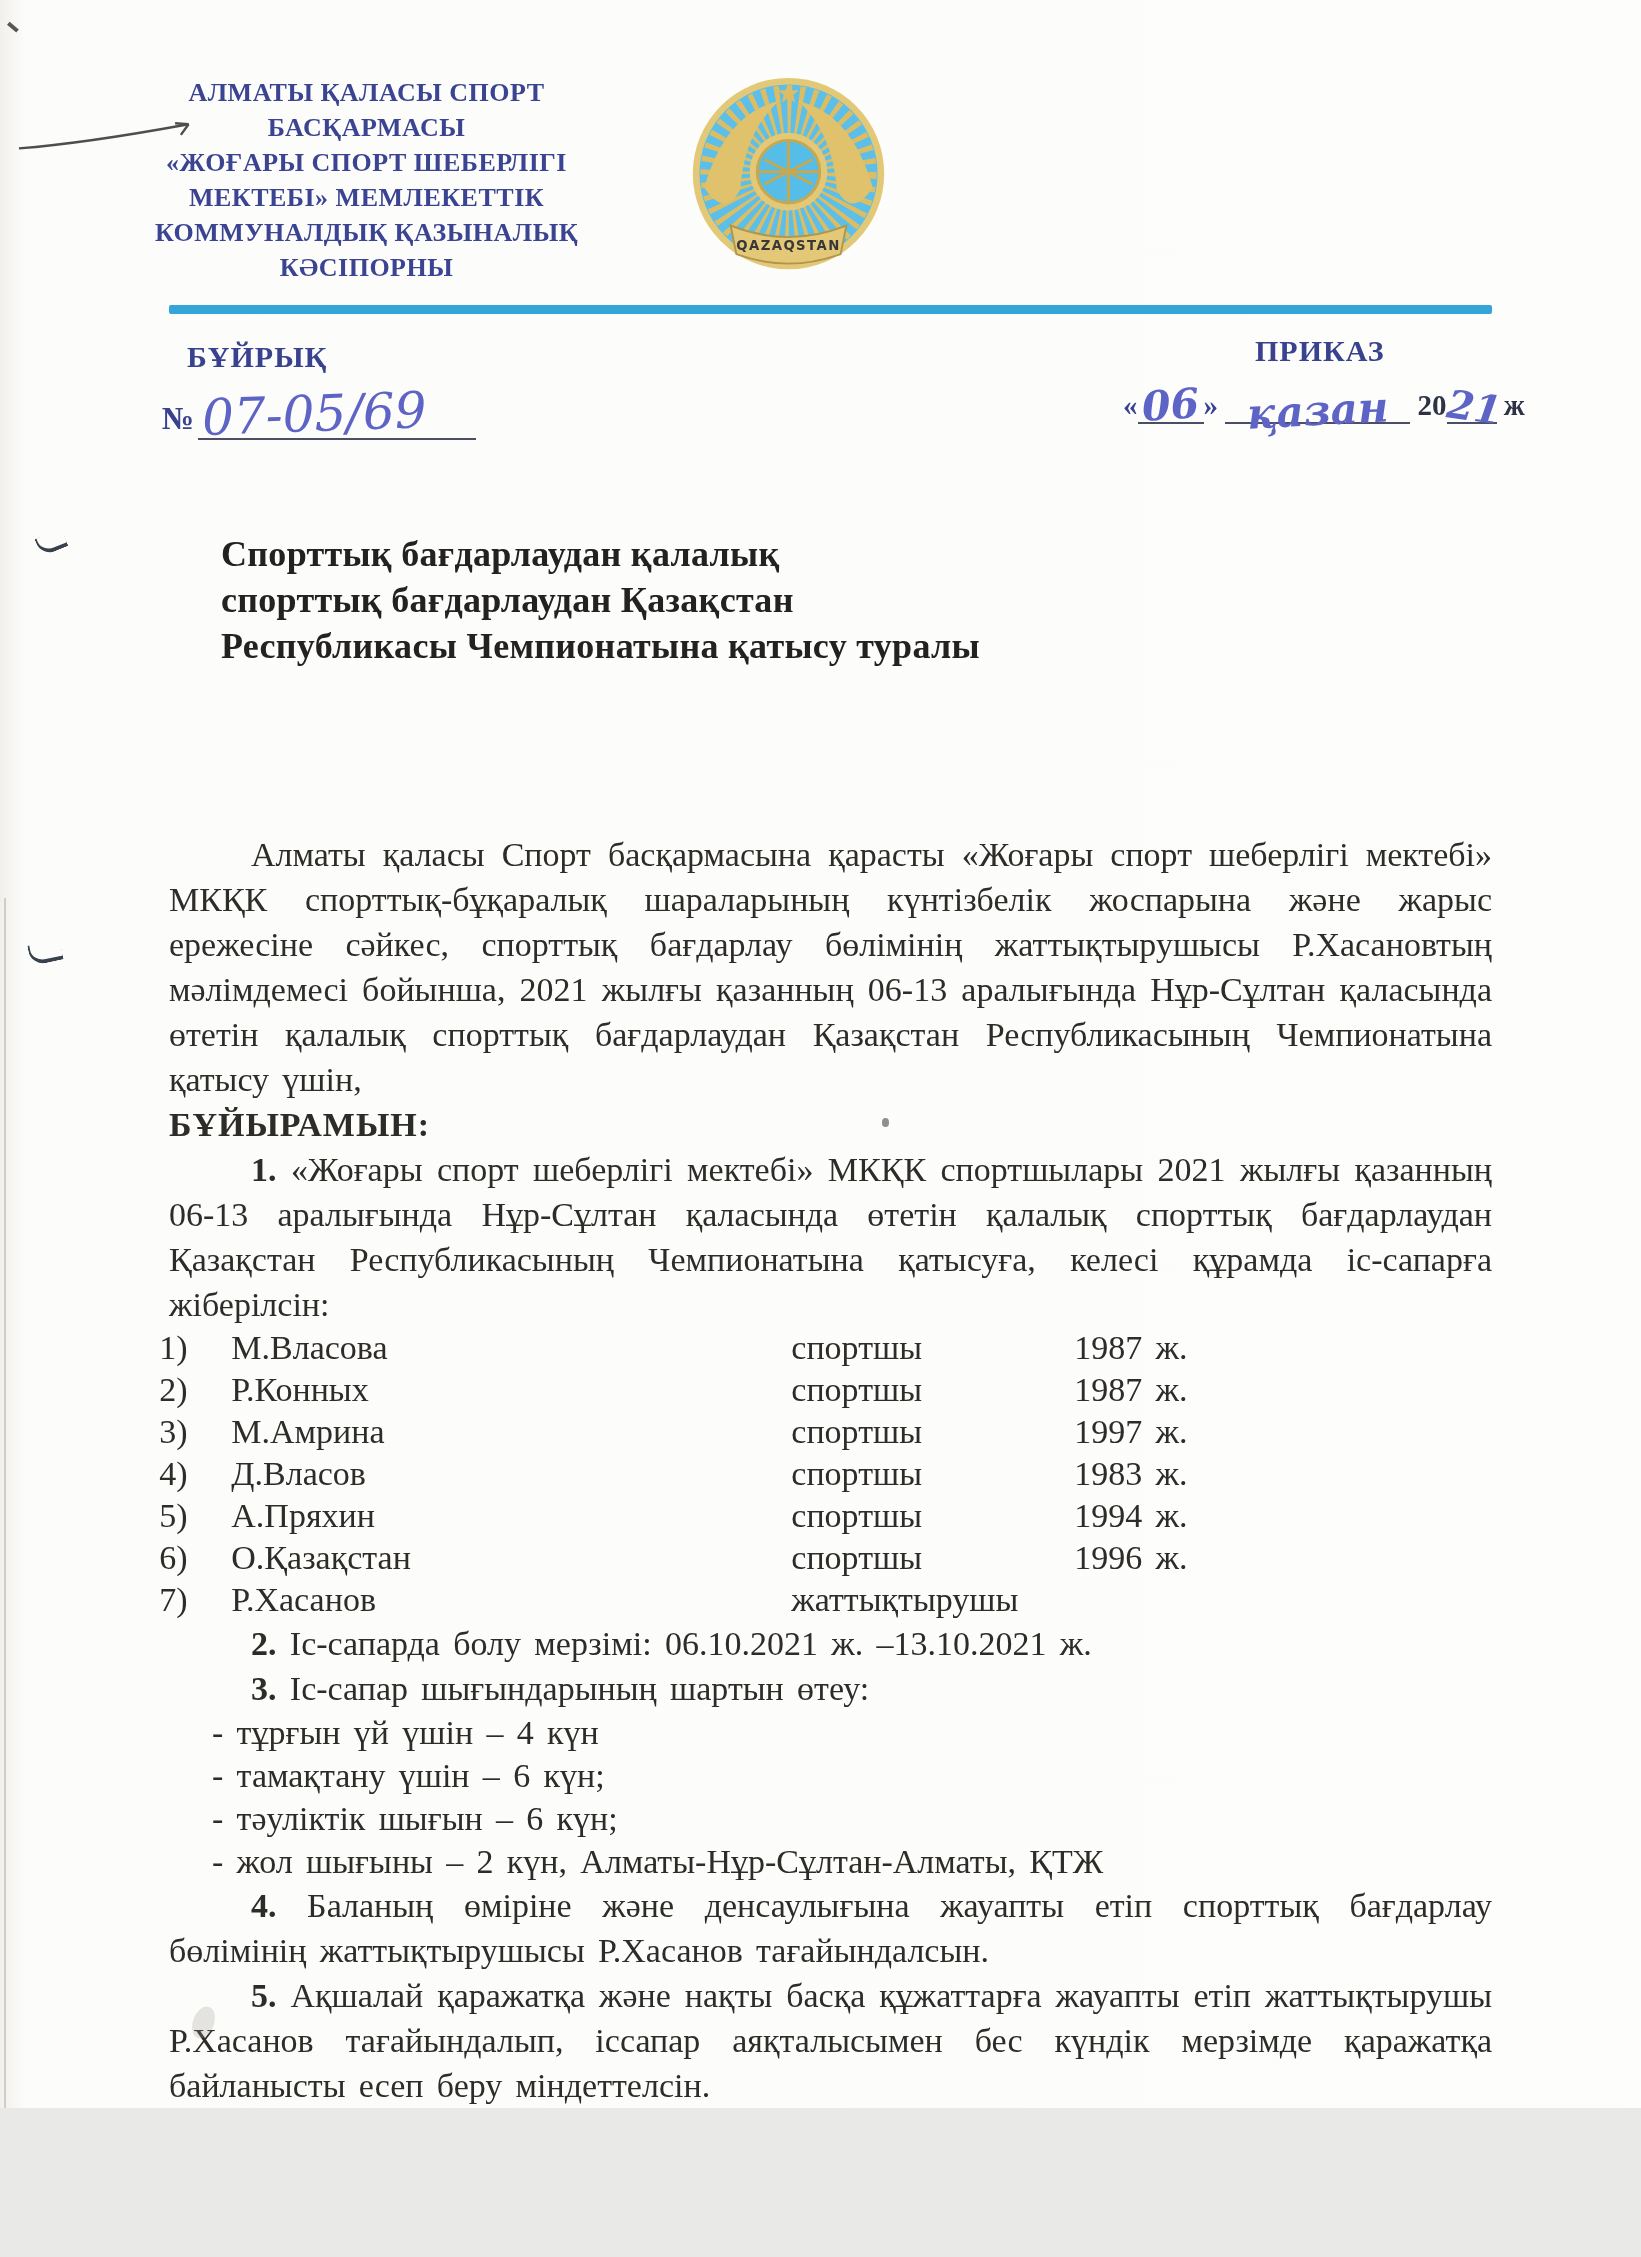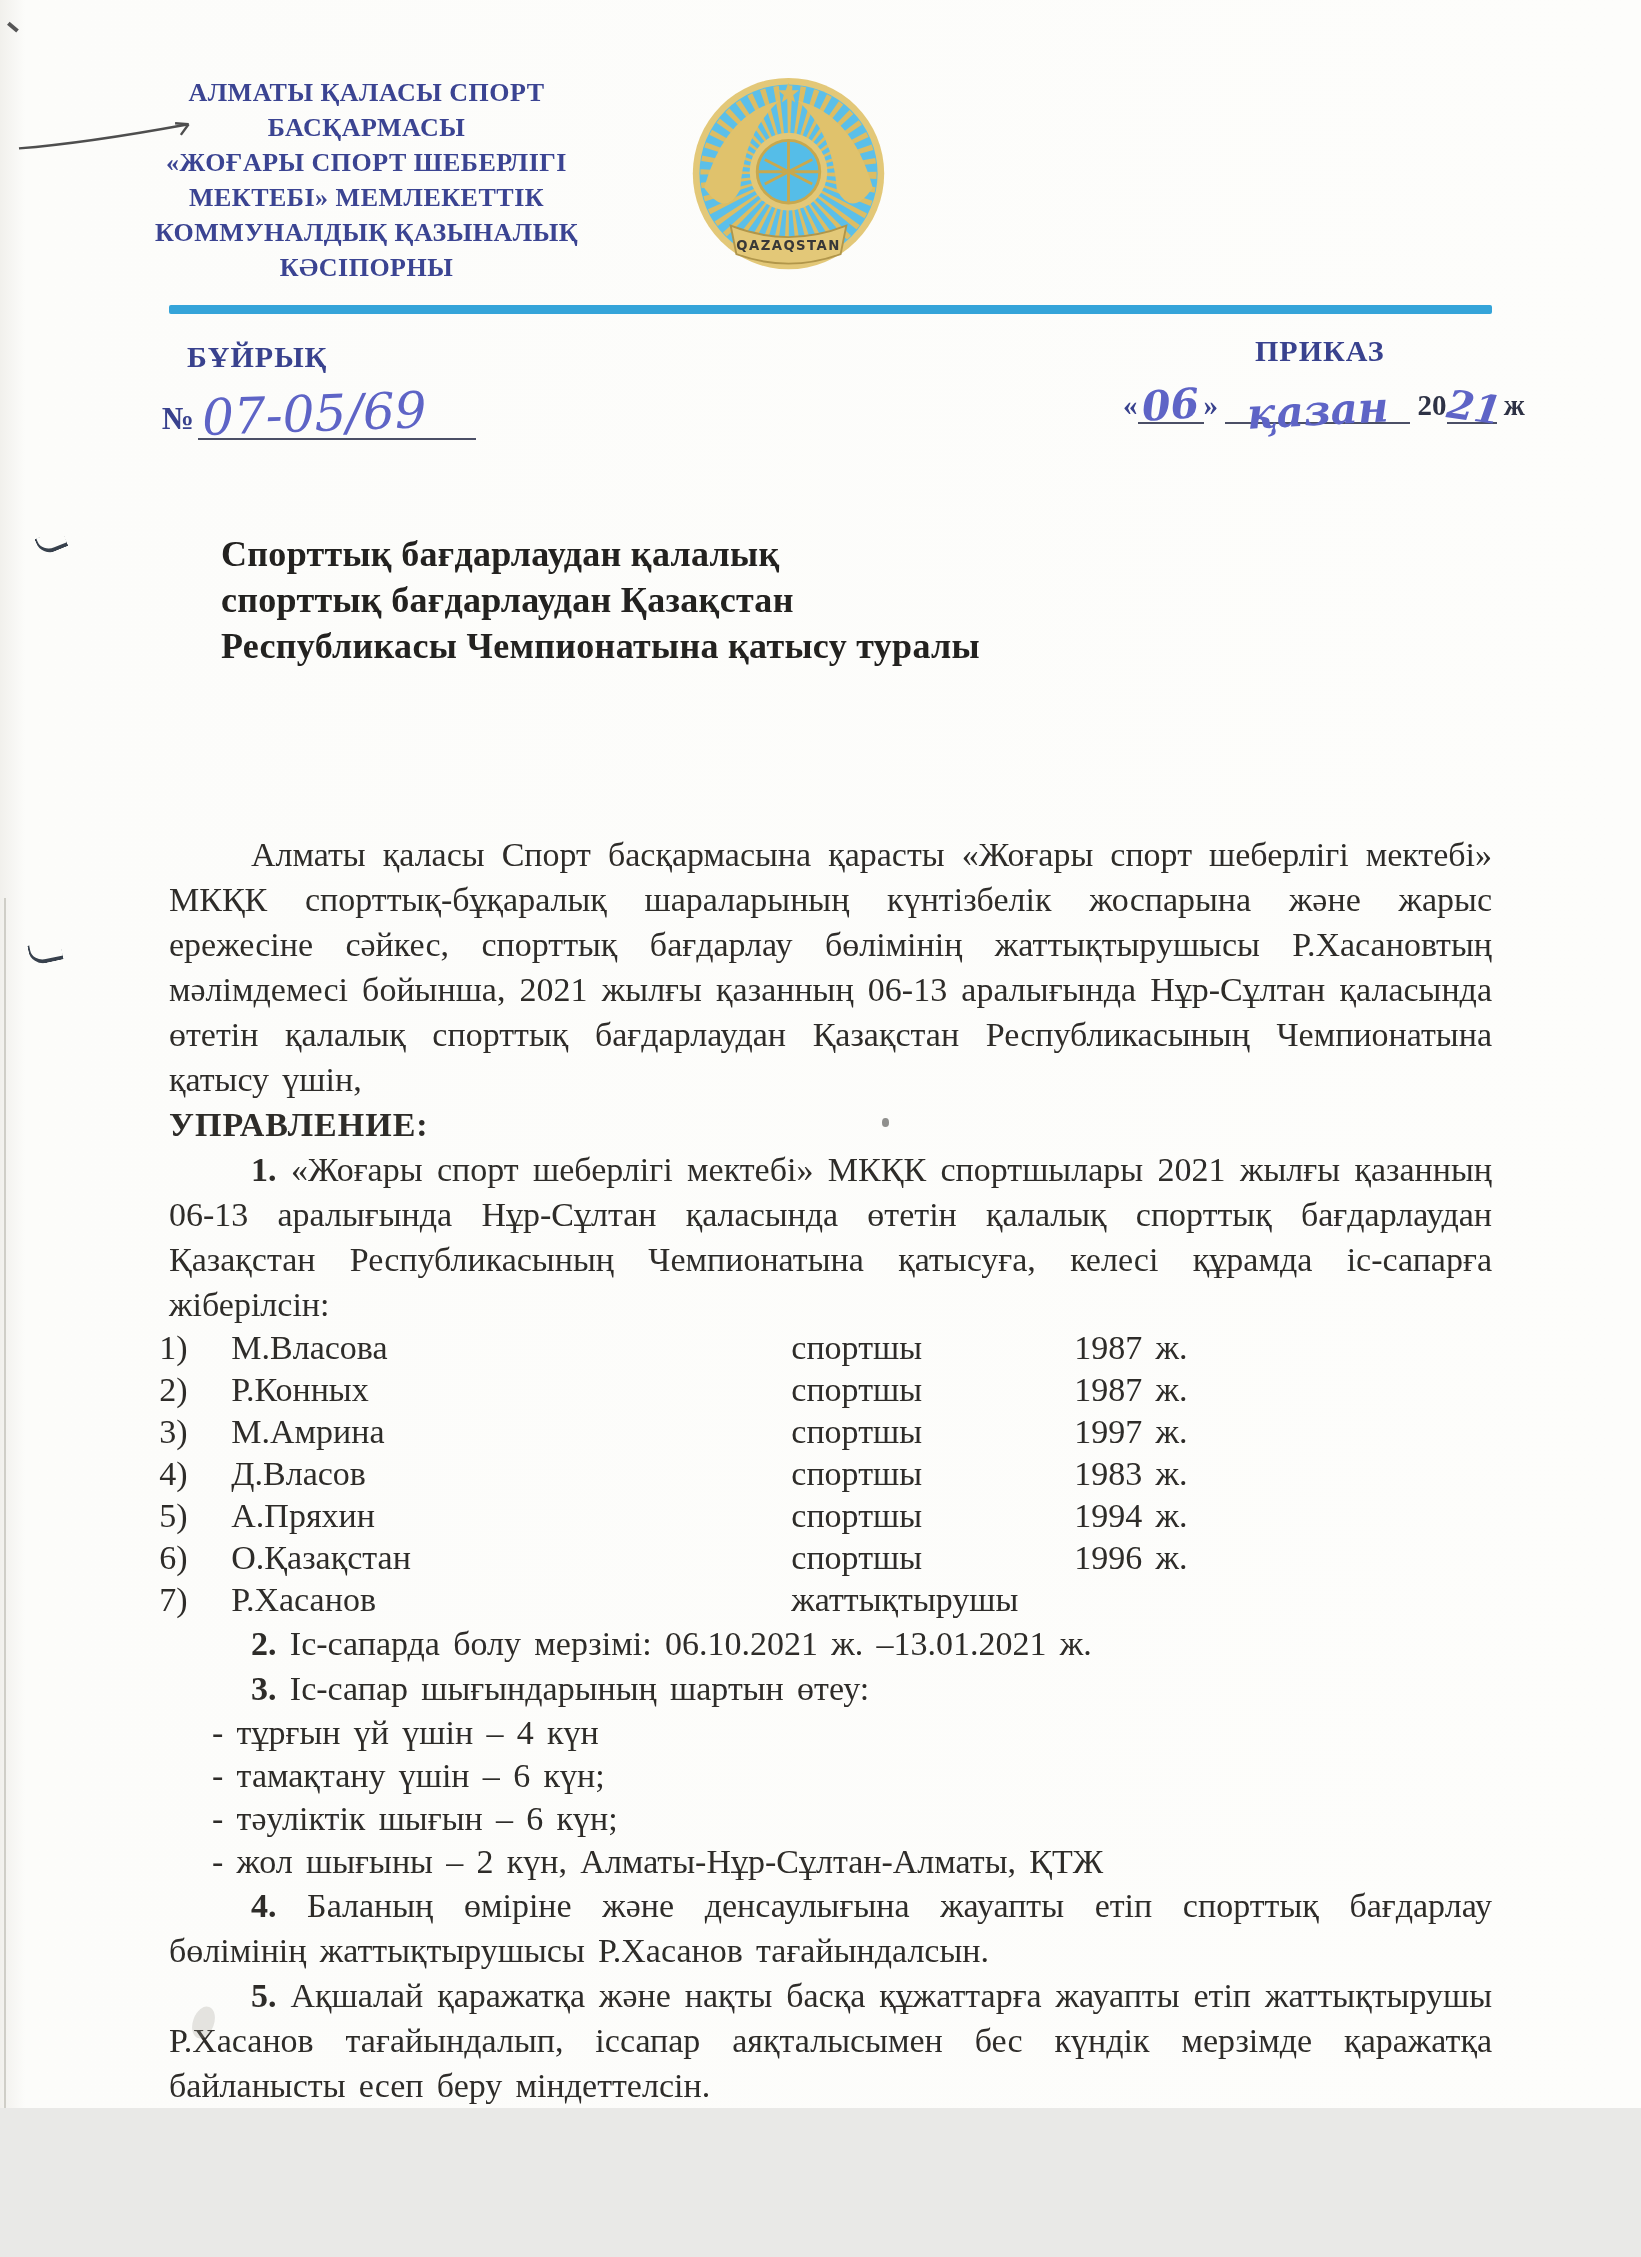--- a/index.html
+++ b/index.html
@@ -130,21 +130,21 @@
     <span class="printed">20</span><span class="u u-year"><span class="hw hw-year">21</span></span>
     <span class="printed">ж</span>
   </div>
 
   <div class="doc-title pre">Спорттық бағдарлаудан қалалық
 спорттық бағдарлаудан Қазақстан
 Республикасы Чемпионатына қатысу туралы</div>
 
   <div class="body-flow">
     <p class="para">Алматы қаласы Спорт басқармасына қарасты «Жоғары спорт шеберлігі мектебі» МКҚК спорттық-бұқаралық шараларының күнтізбелік жоспарына және жарыс ережесіне сәйкес, спорттық бағдарлау бөлімінің жаттықтырушысы Р.Хасановтың мәлімдемесі бойынша, 2021 жылғы қазанның 06-13 аралығында Нұр-Сұлтан қаласында өтетін қалалық спорттық бағдарлаудан Қазақстан Республикасының Чемпионатына қатысу үшін,</p>
-    <p class="decree">УПРАВЛЕНИЕ:</p>
+    <p class="decree">БҰЙЫРАМЫН:</p>
 
     <p class="para"><span class="bold">1.</span> <span>«Жоғары спорт шеберлігі мектебі» МКҚК спортшылары 2021 жылғы қазанның 06-13 аралығында Нұр-Сұлтан қаласында өтетін қалалық спорттық бағдарлаудан Қазақстан Республикасының Чемпионатына қатысуға, келесі құрамда іс-сапарға жіберілсін:</span></p>
 
     <div class="roster">
       <div class="roster-row">
         <span class="r-no">1)</span>
           <span class="r-name">М.Власова</span>
           <span class="r-role">спортшы</span>
           <span class="r-year">1987 ж.</span>
       </div>
@@ -179,21 +179,21 @@
           <span class="r-year">1996 ж.</span>
       </div>
       <div class="roster-row">
         <span class="r-no">7)</span>
           <span class="r-name">Р.Хасанов</span>
           <span class="r-role">жаттықтырушы</span>
           <span class="r-year"></span>
       </div>
     </div>
 
-    <p class="plain"><span class="bold">2.</span> <span>Іс-сапарда болу мерзімі:  06.10.2021 ж. –13.01.2021 ж.</span></p>
+    <p class="plain"><span class="bold">2.</span> <span>Іс-сапарда болу мерзімі:  06.10.2021 ж. –13.10.2021 ж.</span></p>
     <p class="plain"><span class="bold">3.</span> <span>Іс-сапар шығындарының шартын өтеу:</span></p>
 
     <div class="expenses">
       <div>- тұрғын үй үшін – 4 күн</div>
       <div>- тамақтану үшін – 6 күн;</div>
       <div>- тәуліктік шығын – 6 күн;</div>
       <div>- жол шығыны – 2 күн, Алматы-Нұр-Сұлтан-Алматы, ҚТЖ</div>
     </div>
 
     <p class="para"><span class="bold">4.</span> <span>Баланың өміріне және денсаулығына жауапты етіп спорттық бағдарлау бөлімінің жаттықтырушысы Р.Хасанов  тағайындалсын.</span></p>

